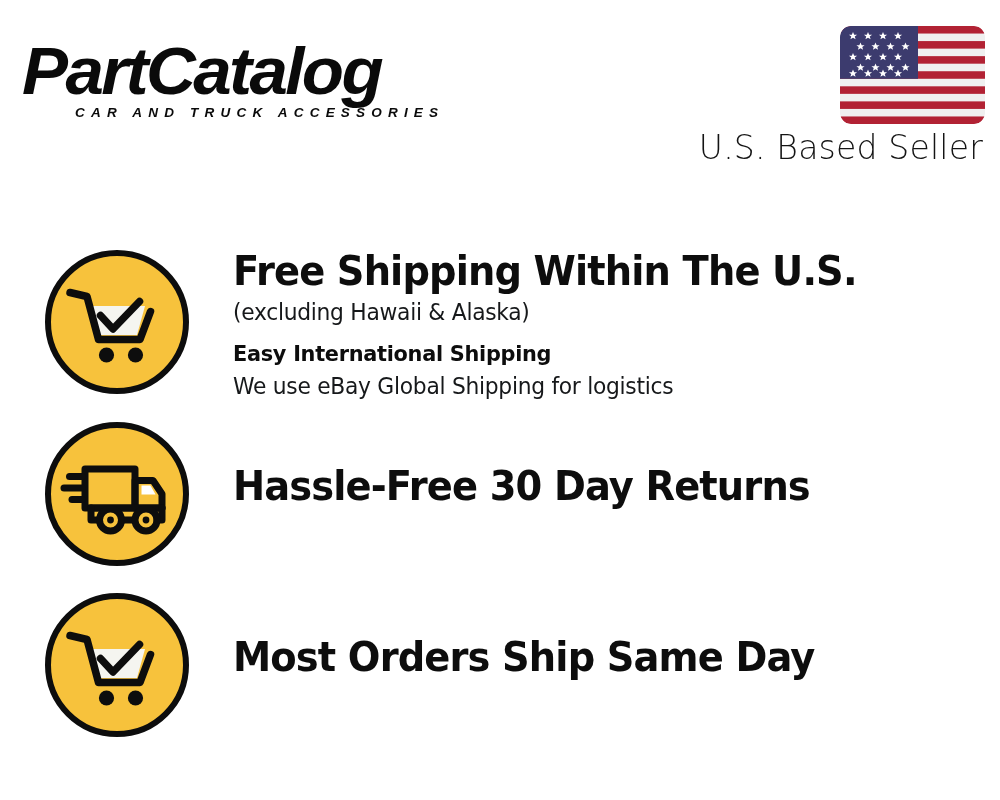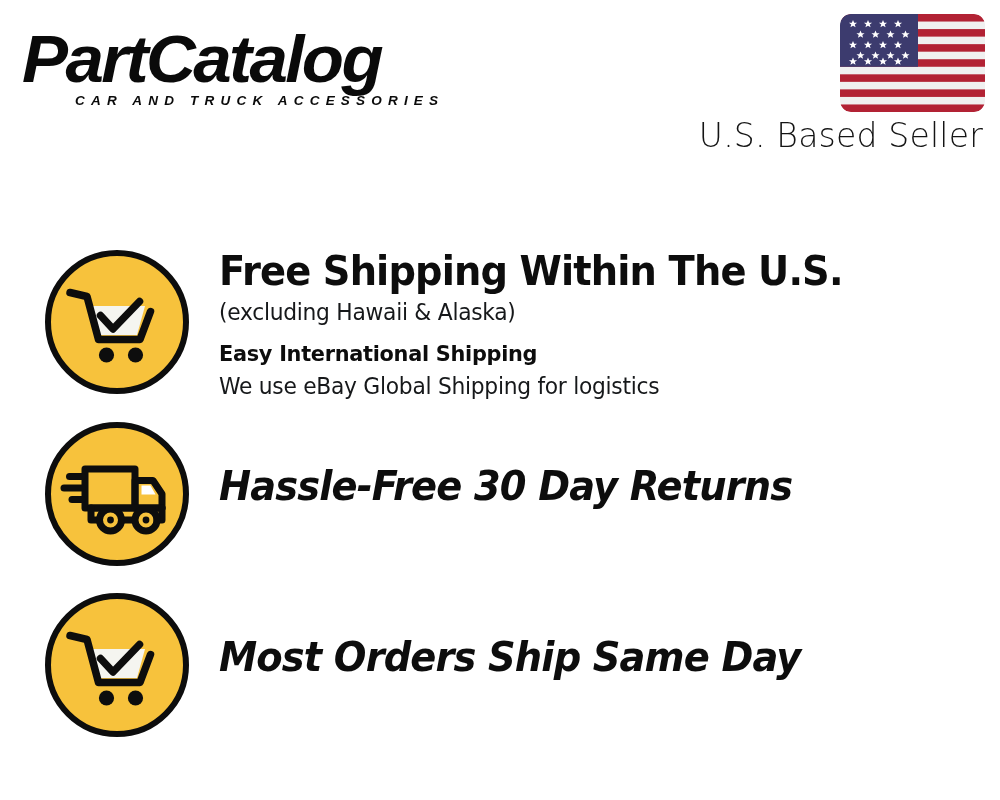--- a/index.html
+++ b/index.html
@@ -13,21 +13,21 @@
     position: relative;
     overflow: hidden;
     font-family: "Liberation Sans", sans-serif;
     color: #111111;
   }
 
   
   .header {
     position: absolute;
     left: 0;
-    top: 4px;
+    top: 16px;
     width: 1000px;
     height: 170px;
   }
 
   .logo-block {
     position: absolute;
     left: 22px;
     top: 24px;
     width: 470px;
   }
@@ -111,21 +111,21 @@
     height: 150px;
   }
   .badge svg {
     display: block;
     width: 150px;
     height: 150px;
   }
 
   .feature-text {
     flex: 1 1 auto;
-    margin-left: 27px;
+    margin-left: 41px;
     padding-top: 3px;
   }
 
   .feature-heading {
     font-family: "DejaVu Sans", sans-serif;
     font-weight: bold;
     font-size: 40px;
     line-height: 1.06;
     letter-spacing: -0.9px;
     color: #0d0d0d;
@@ -158,21 +158,20 @@
     transform-origin: left center;
   }
   .feature-sub-last {
     margin-top: 5px;
   }
 
   
   .row-2 .feature-text,
   .row-3 .feature-text {
     padding-top: 46px;
-    font-style: italic;
   }
 </style>
 </head>
 <body>
 
 <div class="header">
 
   <div class="logo-block">
     <div class="logo-wordmark">PartCatalog</div>
     <div class="logo-tagline">CAR AND TRUCK ACCESSORIES</div>

